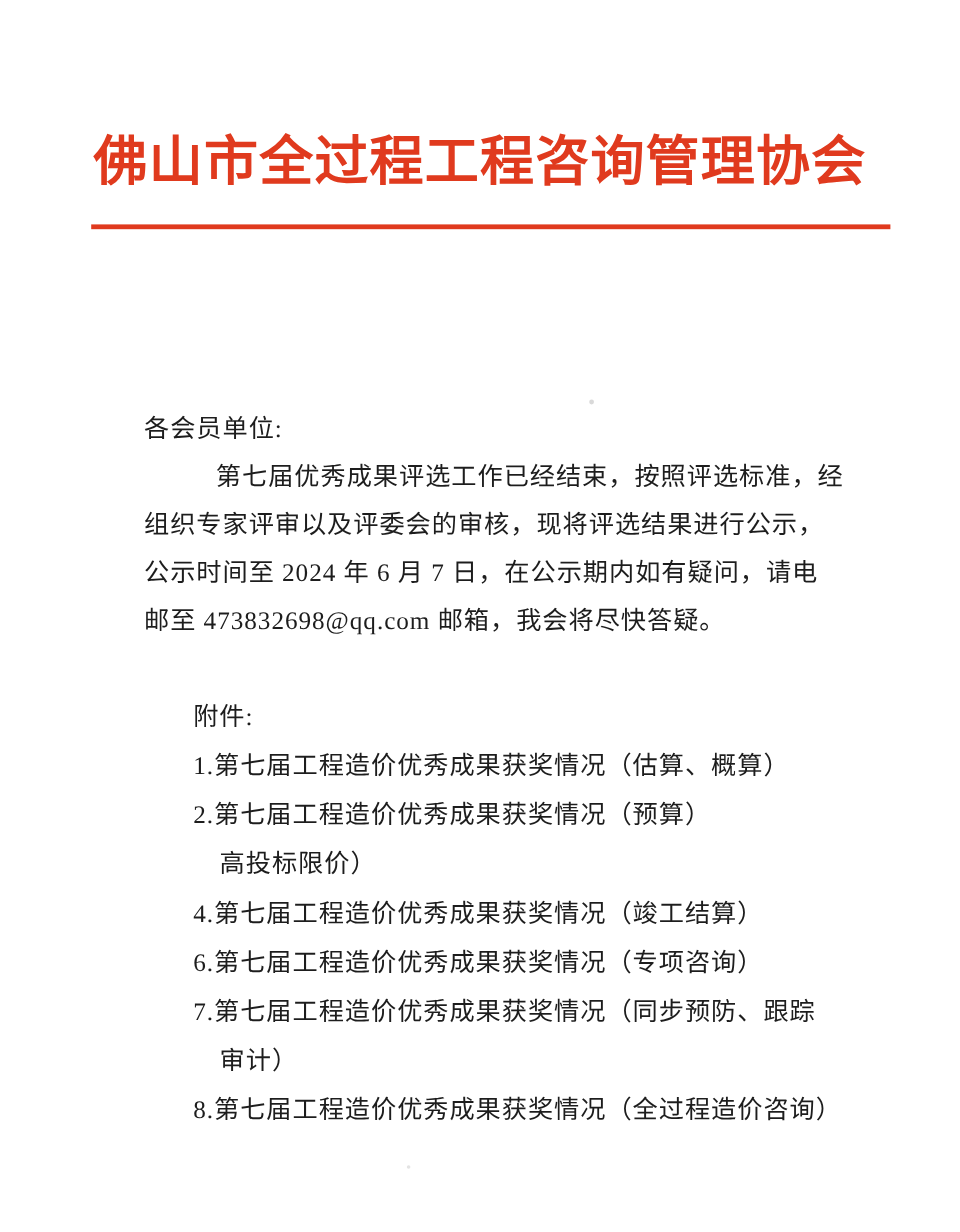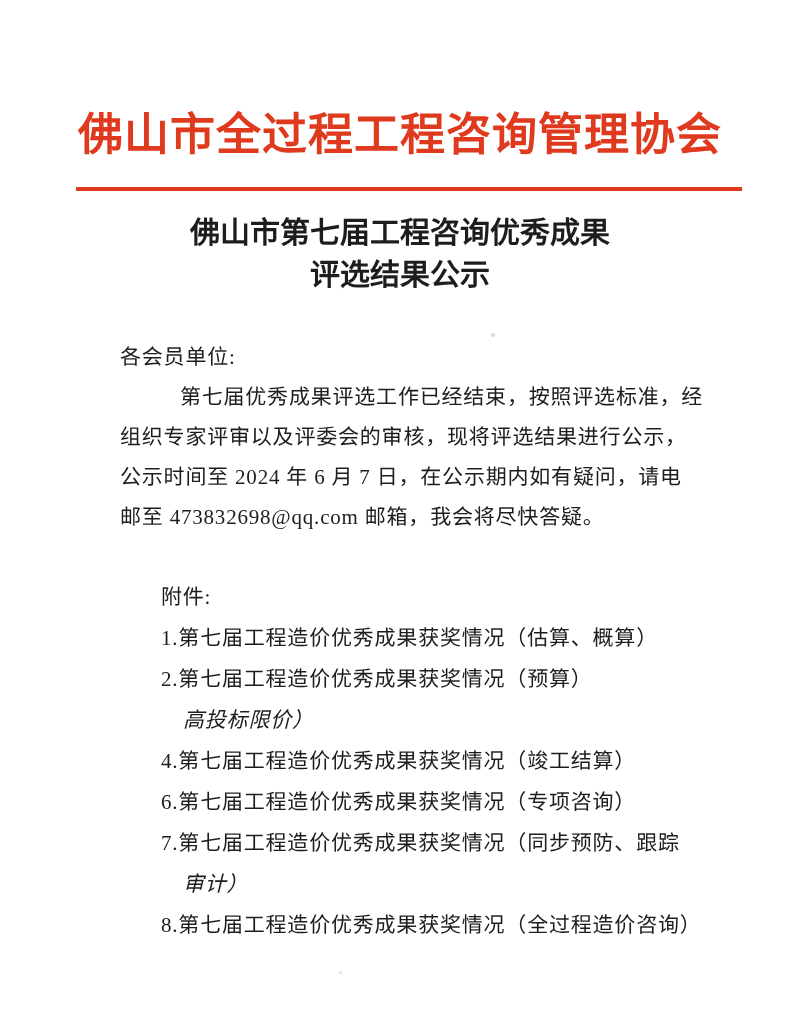--- a/index.html
+++ b/index.html
@@ -58,43 +58,39 @@
   .attachments{
     position:absolute;
     top:577px;left:161px;
     width:580px;
     font-size:21px;
     letter-spacing:0.8px;
     line-height:41px;
     white-space:nowrap;
   }
   .att-line{height:41px;}
-  .att-cont{padding-left:22px;font-style:italic;}
+  .att-cont{padding-left:22px;}
   
   .speck{
     position:absolute;
     border-radius:50%;
     background:#d9d9d9;
   }
   .speck-1{top:333px;left:491px;width:4px;height:4px;}
   .speck-2{top:971px;left:339px;width:3px;height:3px;background:#e3e3e3;}
 </style>
 </head>
 <body>
 
 <div class="page">
 
   <div class="org-name">佛山市全过程工程咨询管理协会</div>
 
   <div class="red-rule"></div>
 
-  <div class="doc-title">
-    <div>佛山市第七届工程咨询优秀成果</div>
-    <div>评选结果公示</div>
-  </div>
 
   <div class="body-block">
     <div>各会员单位:</div>
     <div class="para-first">第七届优秀成果评选工作已经结束，按照评选标准，经</div>
     <div>组织专家评审以及评委会的审核，现将评选结果进行公示，</div>
     <div>公示时间至 2024 年 6 月 7 日，在公示期内如有疑问，请电</div>
     <div>邮至 473832698@qq.com 邮箱，我会将尽快答疑。</div>
   </div>
 
   <div class="attachments">

